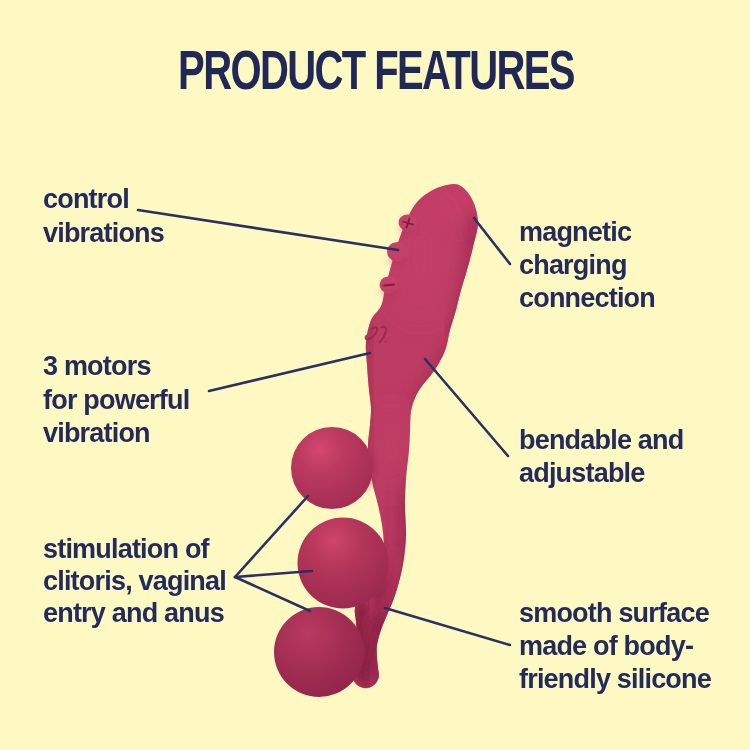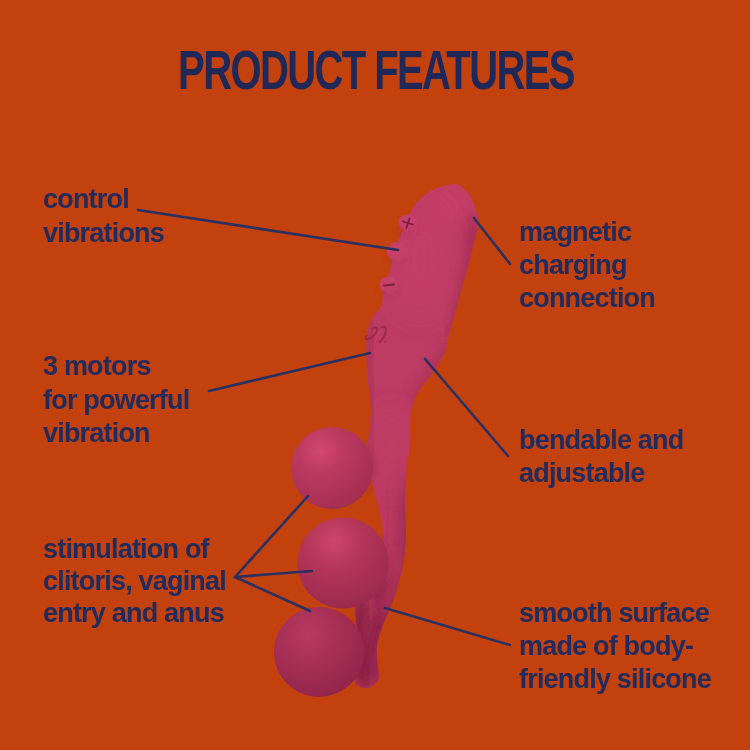--- a/index.html
+++ b/index.html
@@ -1,16 +1,16 @@
 <!DOCTYPE html>
 <html><head>
 <meta charset="utf-8">
 <style>
   html,body{margin:0;padding:0;background:#ffffff;}
-  #stage{position:relative;width:750px;height:750px;background:#c2410c;overflow:hidden;
+  #stage{position:relative;width:750px;height:750px;background:#fef9c3;overflow:hidden;
          font-family:"Liberation Sans",sans-serif;}
   svg{position:absolute;left:0;top:0;}
 </style>
 </head>
 <body>
 <div id="stage">
 <svg width="750" height="750" viewBox="0 0 750 750">
   <defs>
     <filter id="b6" x="-40%" y="-40%" width="180%" height="180%">
           <feGaussianBlur stdDeviation="6"></feGaussianBlur>

